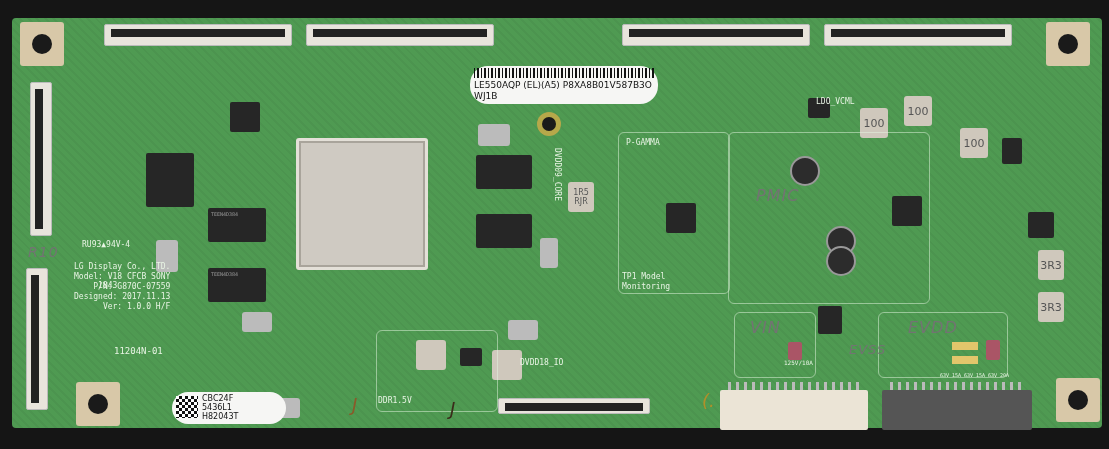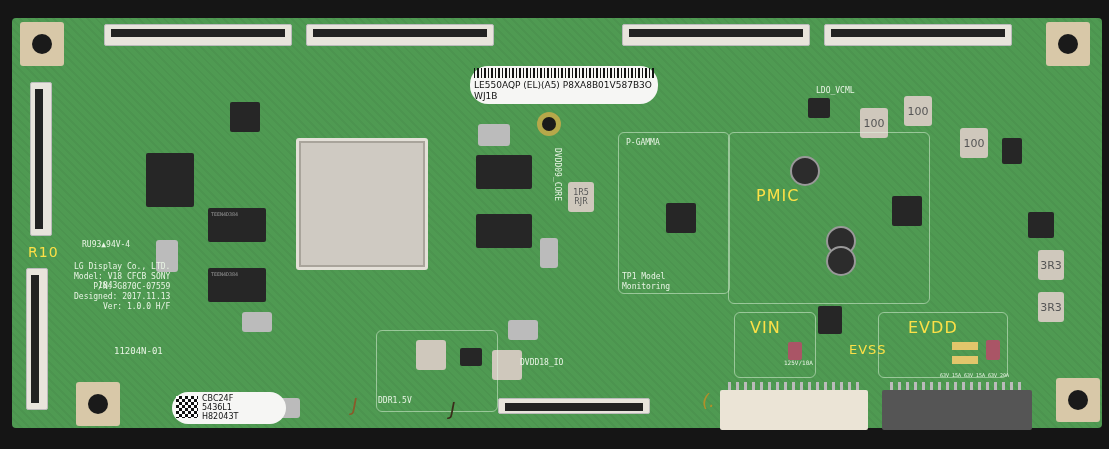--- a/index.html
+++ b/index.html
@@ -7,21 +7,21 @@
   .board{position:absolute;left:12px;top:18px;width:1090px;height:410px;background:#4f9a52;border-radius:4px;
     background-image:repeating-linear-gradient(45deg,rgba(0,0,0,0.04) 0 2px,transparent 2px 6px);}
   .pad{position:absolute;width:44px;height:44px;background:#d8c8a8;border-radius:3px;}
   .pad::after{content:"";position:absolute;left:12px;top:12px;width:20px;height:20px;border-radius:50%;background:#1a1a1a;}
   .fpc{position:absolute;height:20px;background:#e8e4dc;border:1px solid #bbb;border-radius:2px;}
   .fpc::after{content:"";position:absolute;left:6px;right:6px;top:4px;height:8px;background:#222;}
   .fpcv{position:absolute;width:20px;background:#e8e4dc;border:1px solid #bbb;border-radius:2px;}
   .fpcv::after{content:"";position:absolute;top:6px;bottom:6px;left:4px;width:8px;background:#222;}
   .label{position:absolute;background:#f6f6f4;color:#111;font-size:9px;padding:2px 4px;line-height:11px;border-radius:18px;}
   .silk{position:absolute;color:#e8f4e4;font-family:"DejaVu Sans Mono",monospace;font-size:8px;line-height:10px;white-space:pre;}
-  .silkbig{position:absolute;color:#fde047;font-size:16px;letter-spacing:1px;}
+  .silkbig{position:absolute;color:#737373;font-size:16px;letter-spacing:1px;font-style:italic;}
   .chip{position:absolute;background:#262626;border-radius:2px;}
   .chip .t{color:#999;font-size:5px;font-family:"DejaVu Sans Mono",monospace;padding:3px;line-height:6px;white-space:pre;}
   .soc{position:absolute;left:296px;top:138px;width:126px;height:126px;background:#cfcac2;border:3px solid #e4e0d8;border-radius:3px;box-shadow:0 0 0 2px #a9a49b inset;}
   .ind{position:absolute;background:#cfc8bc;border-radius:3px;color:#555;font-size:11px;display:flex;align-items:center;justify-content:center;}
   .cap{position:absolute;width:26px;height:26px;border-radius:50%;background:#2c2c2c;border:2px solid #999;}
   .conn{position:absolute;height:40px;border-radius:2px;}
   .conn.white{background:#ebe4d6;}
   .conn.grey{background:#555;}
   .conn::before{content:"";position:absolute;left:8px;right:8px;top:-8px;height:8px;background:repeating-linear-gradient(90deg,#bbb 0 3px,transparent 3px 8px);}
   .hole{position:absolute;width:24px;height:24px;border-radius:50%;background:#b6a84a;}
@@ -105,21 +105,21 @@
 
 <div class="silkbig" style="left:28px;top:244px;font-size:14px;">R10</div>
 <div class="silk" style="left:82px;top:240px;">RU93▲94V-4</div>
 <div class="silk" style="left:98px;top:245px;margin-top:36px;">1843</div>
 <div class="silk" style="left:74px;top:262px;text-align:right;">LG Display Co., LTD.
 Model: V18 CFCB SONY
 P/N: G870C-07559
 Designed: 2017.11.13
 Ver: 1.0.0 H/F</div>
 <div class="silk" style="left:114px;top:346px;font-size:9px;">11204N-01</div>
-<div class="silk" style="left:816px;top:86px;text-align:center;">LDO_VCML</div>
+<div class="silk" style="left:816px;top:97px;text-align:center;">LDO_VCML</div>
 <div class="silk" style="left:626px;top:138px;">P-GAMMA</div>
 <div class="silkbig" style="left:756px;top:186px;">PMIC</div>
 <div class="silk" style="left:622px;top:272px;">TP1 Model
 Monitoring</div>
 <div class="silkbig" style="left:750px;top:318px;">VIN</div>
 <div class="silk" style="left:784px;top:358px;font-size:6px;">125V/10A</div>
 <div class="silkbig" style="left:818px;top:342px;font-size:13px;margin-left:31px;">EVSS</div>
 <div class="silkbig" style="left:908px;top:318px;">EVDD</div>
 <div class="silk" style="left:378px;top:396px;">DDR1.5V</div>
 <div class="silk" style="left:520px;top:358px;">DVDD18_IO</div>

